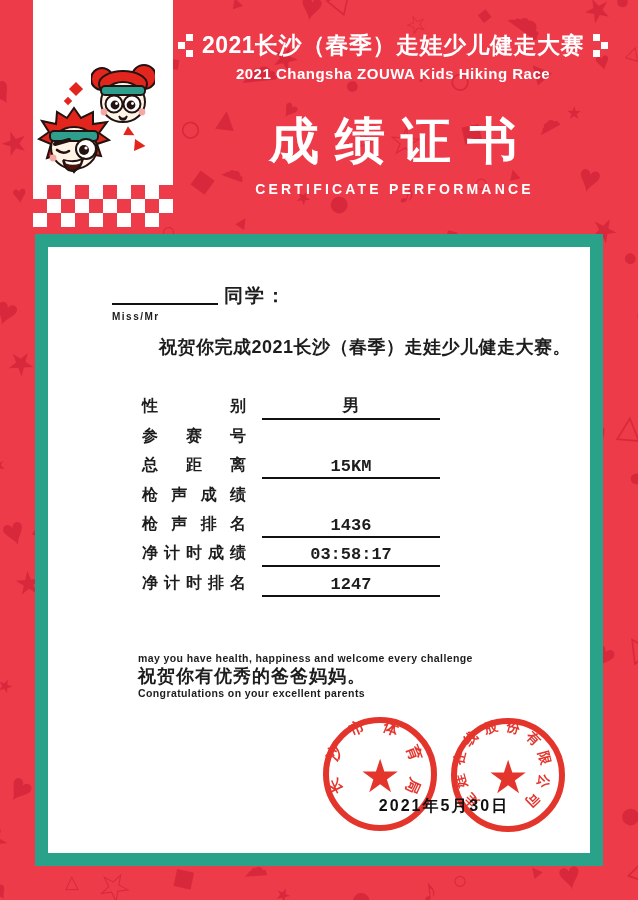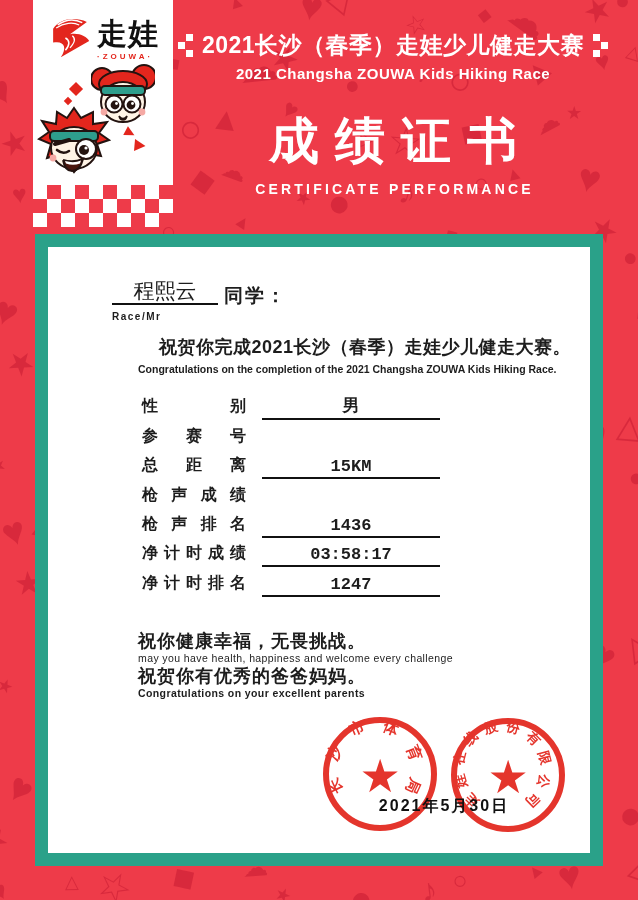--- a/index.html
+++ b/index.html
@@ -50,21 +50,21 @@
   #congrats-en{position:absolute;left:90px;top:116px;font-size:10.5px;font-weight:bold;white-space:nowrap;}
 
   #fields{position:absolute;left:94px;top:144px;width:350px;}
   .frow{display:flex;align-items:flex-end;height:29.4px;}
   .flabel{width:104px;display:flex;justify-content:space-between;font-size:16px;font-weight:bold;padding-bottom:3px;}
   .fspacer{width:16px;}
   .fvalue{width:178px;text-align:center;border-bottom:2px solid #111;font-size:17px;font-weight:bold;
           font-family:"Liberation Mono","DejaVu Sans Mono",monospace;padding-bottom:1px;white-space:nowrap;}
 
   #wish1-cn{position:absolute;left:90px;top:382px;font-size:18px;font-weight:bold;letter-spacing:1px;white-space:nowrap;}
-  #wish1-en{position:absolute;left:90px;top:405px;font-size:10.5px;font-weight:normal;letter-spacing:0.4px;white-space:nowrap;}
+  #wish1-en{position:absolute;left:90px;top:405px;font-size:10.5px;font-weight:bold;letter-spacing:0.4px;white-space:nowrap;}
   #wish2-cn{position:absolute;left:90px;top:417px;font-size:18px;font-weight:bold;letter-spacing:1px;white-space:nowrap;}
   #wish2-en{position:absolute;left:90px;top:440px;font-size:10.5px;font-weight:bold;letter-spacing:0.4px;white-space:nowrap;}
 
   .stamp{position:absolute;width:102px;height:102px;border:6px solid #E3261D;border-radius:50%;opacity:0.93;}
   #stamp-left{left:275px;top:470px;}
   #stamp-right{left:403px;top:471px;}
   .stamp-star{position:absolute;left:0;top:0;width:102px;height:102px;line-height:106px;text-align:center;
               font-size:46px;color:#E3261D;}
   .schar{position:absolute;width:18px;height:18px;line-height:18px;text-align:center;font-weight:bold;color:#E3261D;white-space:nowrap;}
   #stamp-date{position:absolute;left:330px;top:549px;width:132px;text-align:center;font-size:16px;font-weight:bold;
@@ -256,31 +256,20 @@
     <span class="doodle" style="left: 275px; top: 886px; font-size: 18px; transform: rotate(25deg);">★</span>
     <span class="doodle" style="left: 348px; top: 880px; font-size: 39px; transform: rotate(-36deg);">●</span>
     <span class="doodle" style="left: 421px; top: 874px; font-size: 32px; transform: rotate(-7deg);">♪</span>
     <span class="doodle" style="left: 453px; top: 868px; font-size: 25px; transform: rotate(22deg);">○</span>
     <span class="doodle" style="left: 526px; top: 862px; font-size: 18px; transform: rotate(-39deg);">▲</span>
     <span class="doodle" style="left: 558px; top: 856px; font-size: 39px; transform: rotate(-10deg);">♥</span>
     <span class="doodle" style="left: 631px; top: 850px; font-size: 32px; transform: rotate(19deg);">△</span>
   </div>
 
 <div id="logo-panel">
-  <div id="logo-row">
-    <svg id="logo-swoosh" width="46" height="44" viewBox="0 0 60 56">
-      <path d="M8 16 C16 3 36 0 52 7 L30 23 C42 21 52 26 55 32 L18 53 C27 40 22 31 8 34 Z" fill="#E3261D"></path>
-      <path d="M14 11 C24 4 36 3 46 8" stroke="#fff" stroke-width="2" fill="none"></path>
-      <path d="M12 15 C22 8 34 7 42 11" stroke="#fff" stroke-width="1.6" fill="none"></path>
-      <path d="M24 44 C30 37 30 31 24 28" stroke="#fff" stroke-width="2" fill="none"></path>
-      <path d="M30 41 C36 34 38 29 33 25" stroke="#fff" stroke-width="1.6" fill="none"></path>
-    </svg>
-    <div id="logo-cn">走娃</div>
-    <div id="logo-en">·ZOUWA·</div>
-  </div>
 
   <svg width="64" height="64" viewBox="0 0 64 64" style="position:absolute;left:58px;top:64px;">
     <circle cx="11" cy="15" r="11" fill="#E3261D" stroke="#231310" stroke-width="2"></circle>
     <circle cx="53" cy="13" r="12" fill="#E3261D" stroke="#231310" stroke-width="2"></circle>
     <ellipse cx="32" cy="20" rx="24" ry="13" fill="#E3261D" stroke="#231310" stroke-width="2"></ellipse>
     <ellipse cx="32" cy="38" rx="22" ry="20" fill="#FFF4E6" stroke="#231310" stroke-width="2"></ellipse>
     <rect x="10" y="22" width="44" height="9" rx="4" fill="#2E9E8D" stroke="#231310" stroke-width="2"></rect>
     <circle cx="23" cy="40" r="8.5" fill="#fff" stroke="#231310" stroke-width="2"></circle>
     <circle cx="41" cy="40" r="8.5" fill="#fff" stroke="#231310" stroke-width="2"></circle>
     <circle cx="24" cy="41" r="4.4" fill="#231310"></circle>
@@ -328,27 +317,25 @@
         <i class="q3"></i>
       </span>
   </div>
   <div id="title-en">2021 Changsha ZOUWA Kids Hiking Race</div>
   <div id="cert-title-cn">成绩证书</div>
   <div id="cert-title-en">CERTIFICATE PERFORMANCE</div>
 </div>
 
 <div id="cert-frame">
   <div id="cert-inner">
-    <div id="name-text">程熙云</div>
     <div id="name-line"></div>
     <div id="name-suffix">同学：</div>
-    <div id="miss-mr">Race/Mr</div>
+    <div id="miss-mr">Miss/Mr</div>
 
     <div id="congrats-cn">祝贺你完成2021长沙（春季）走娃少儿健走大赛。</div>
-    <div id="congrats-en">Congratulations on the completion of the 2021 Changsha ZOUWA Kids Hiking Race.</div>
 
     <div id="fields">
         <div class="frow">
           <div class="flabel">
             <span>性</span>
             <span>别</span>
           </div>
           <div class="fspacer"></div>
           <div class="fvalue">男</div>
         </div>
@@ -405,21 +392,20 @@
             <span>计</span>
             <span>时</span>
             <span>排</span>
             <span>名</span>
           </div>
           <div class="fspacer"></div>
           <div class="fvalue">1247</div>
         </div>
       </div>
 
-    <div id="wish1-cn">祝你健康幸福，无畏挑战。</div>
     <div id="wish1-en">may you have health, happiness and welcome every challenge</div>
     <div id="wish2-cn">祝贺你有优秀的爸爸妈妈。</div>
     <div id="wish2-en">Congratulations on your excellent parents</div>
 
     <div id="stamp-left" class="stamp">
         <div class="stamp-star">★</div>
         <span class="schar" style="font-size: 15px; left: -2.97123px; top: 54.1726px; transform: rotate(-115deg);">长</span>
         <span class="schar" style="font-size: 15px; left: -4.14396px; top: 20.5902px; transform: rotate(-69deg);">沙</span>
         <span class="schar" style="font-size: 15px; left: 19.1986px; top: -3.58171px; transform: rotate(-23deg);">市</span>
         <span class="schar" style="font-size: 15px; left: 52.8014px; top: -3.58171px; transform: rotate(23deg);">体</span>

